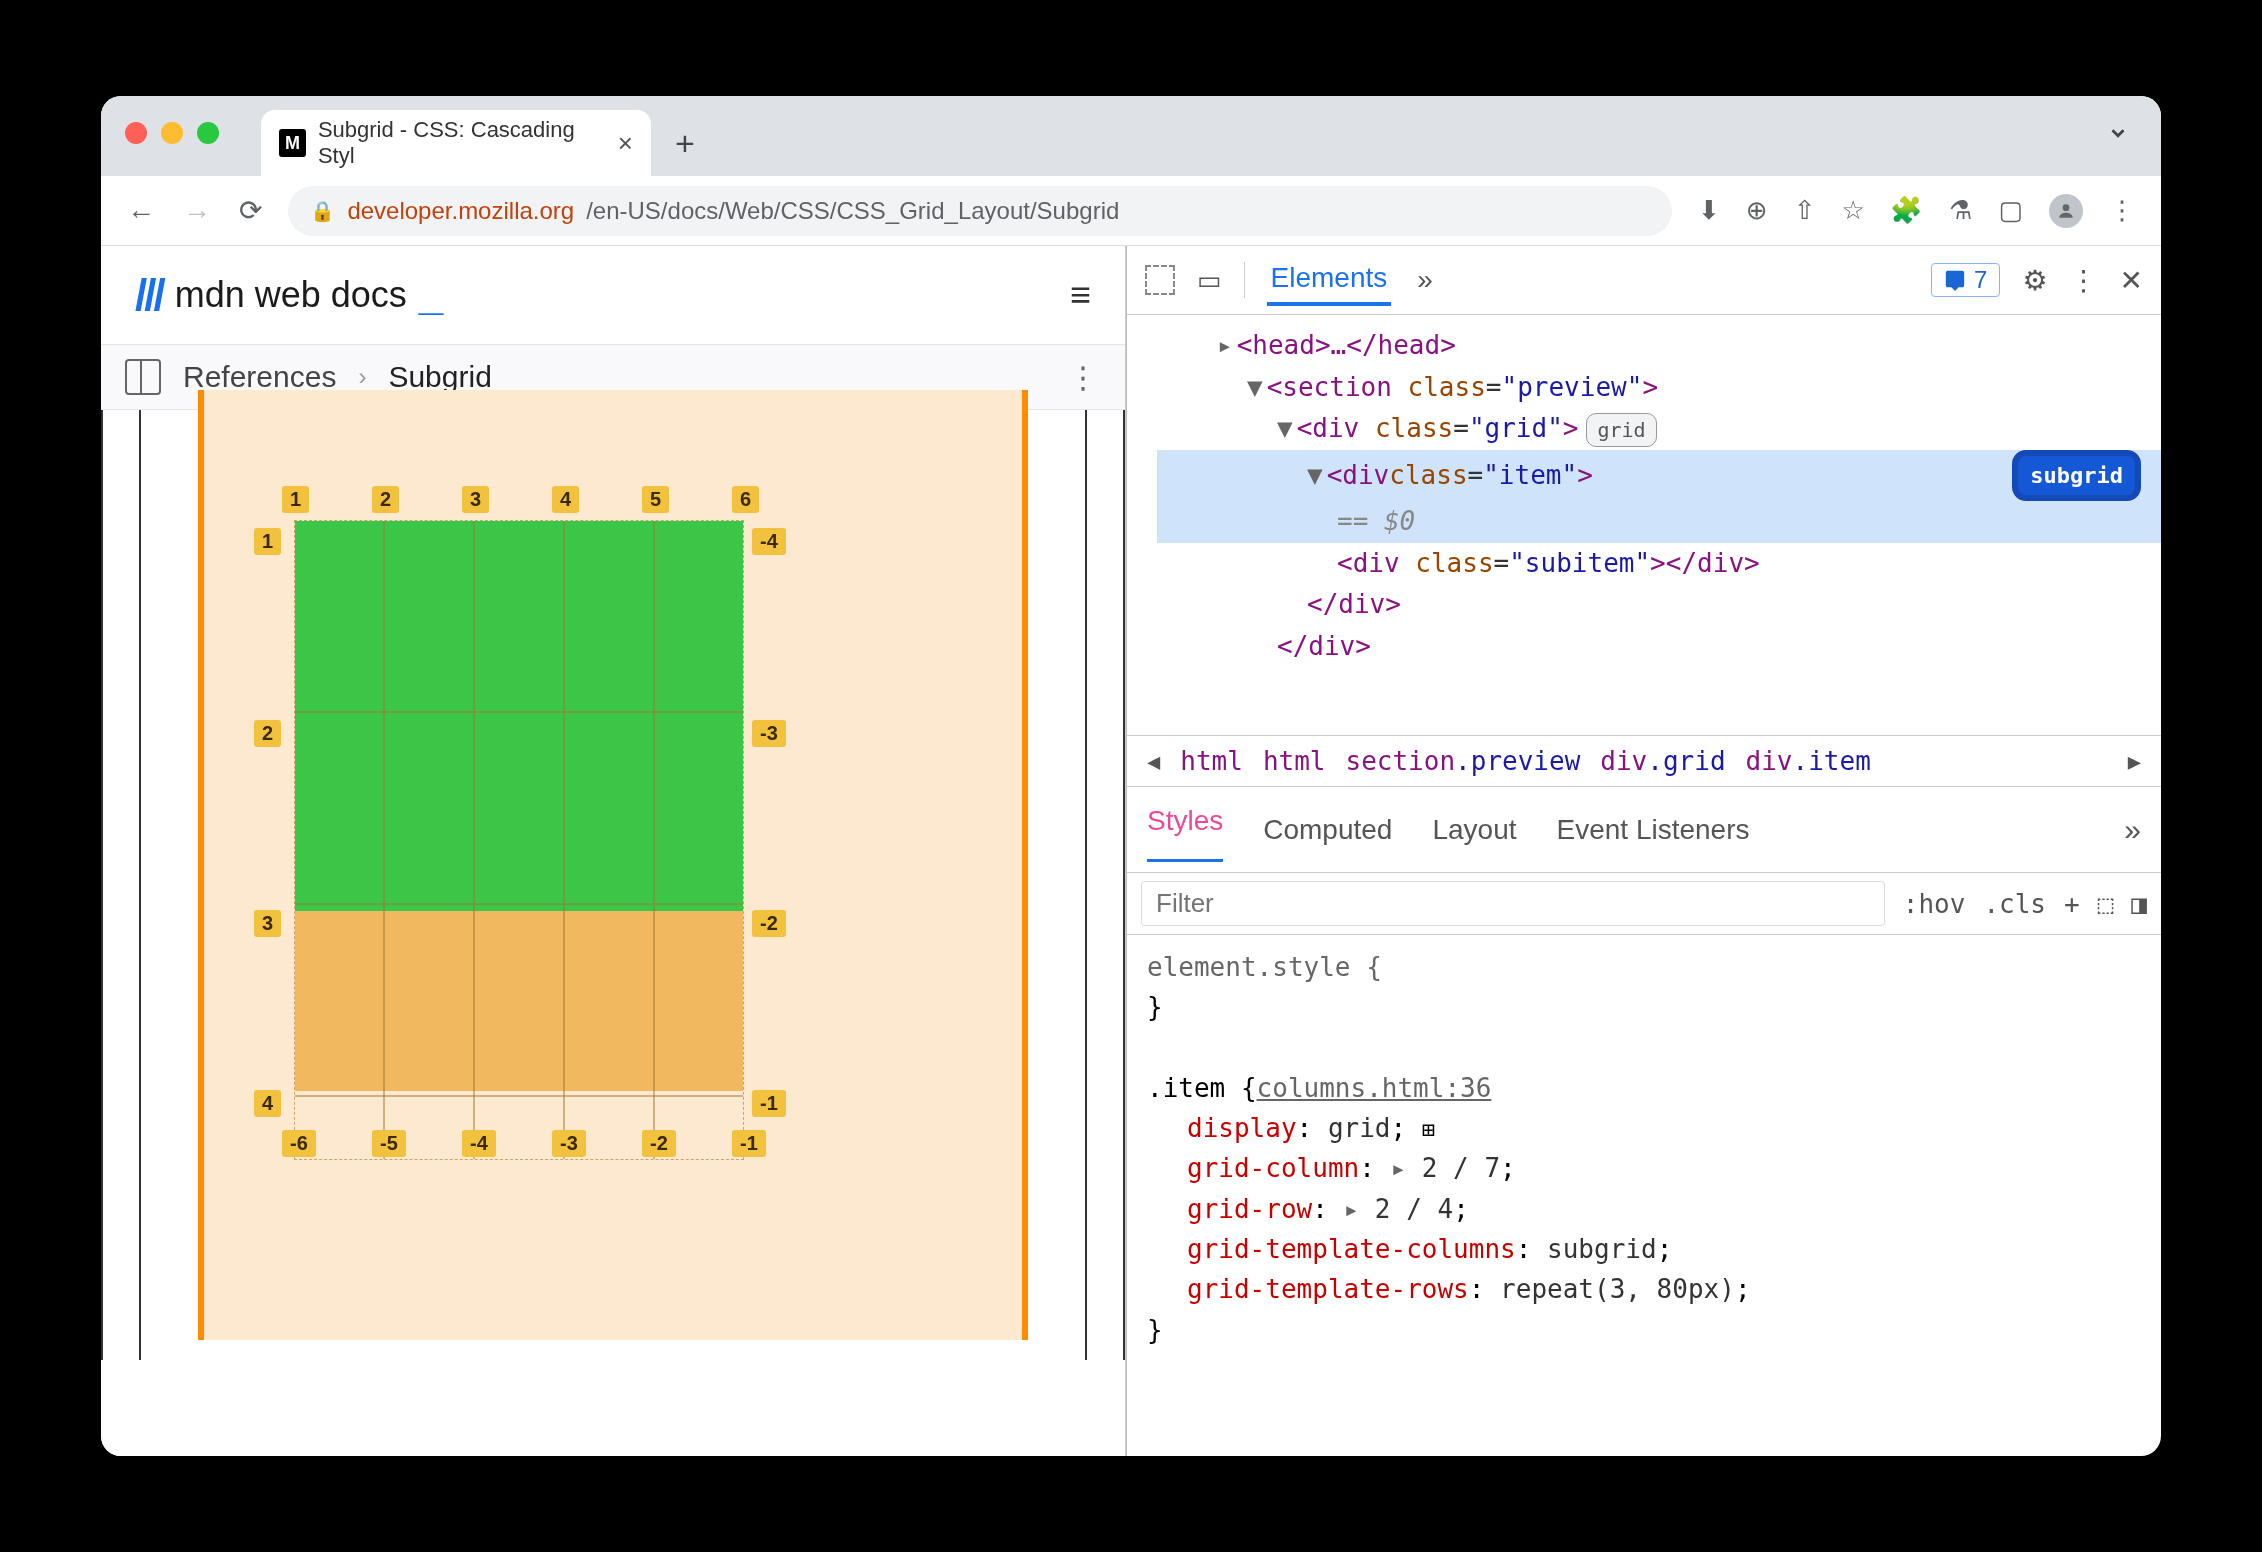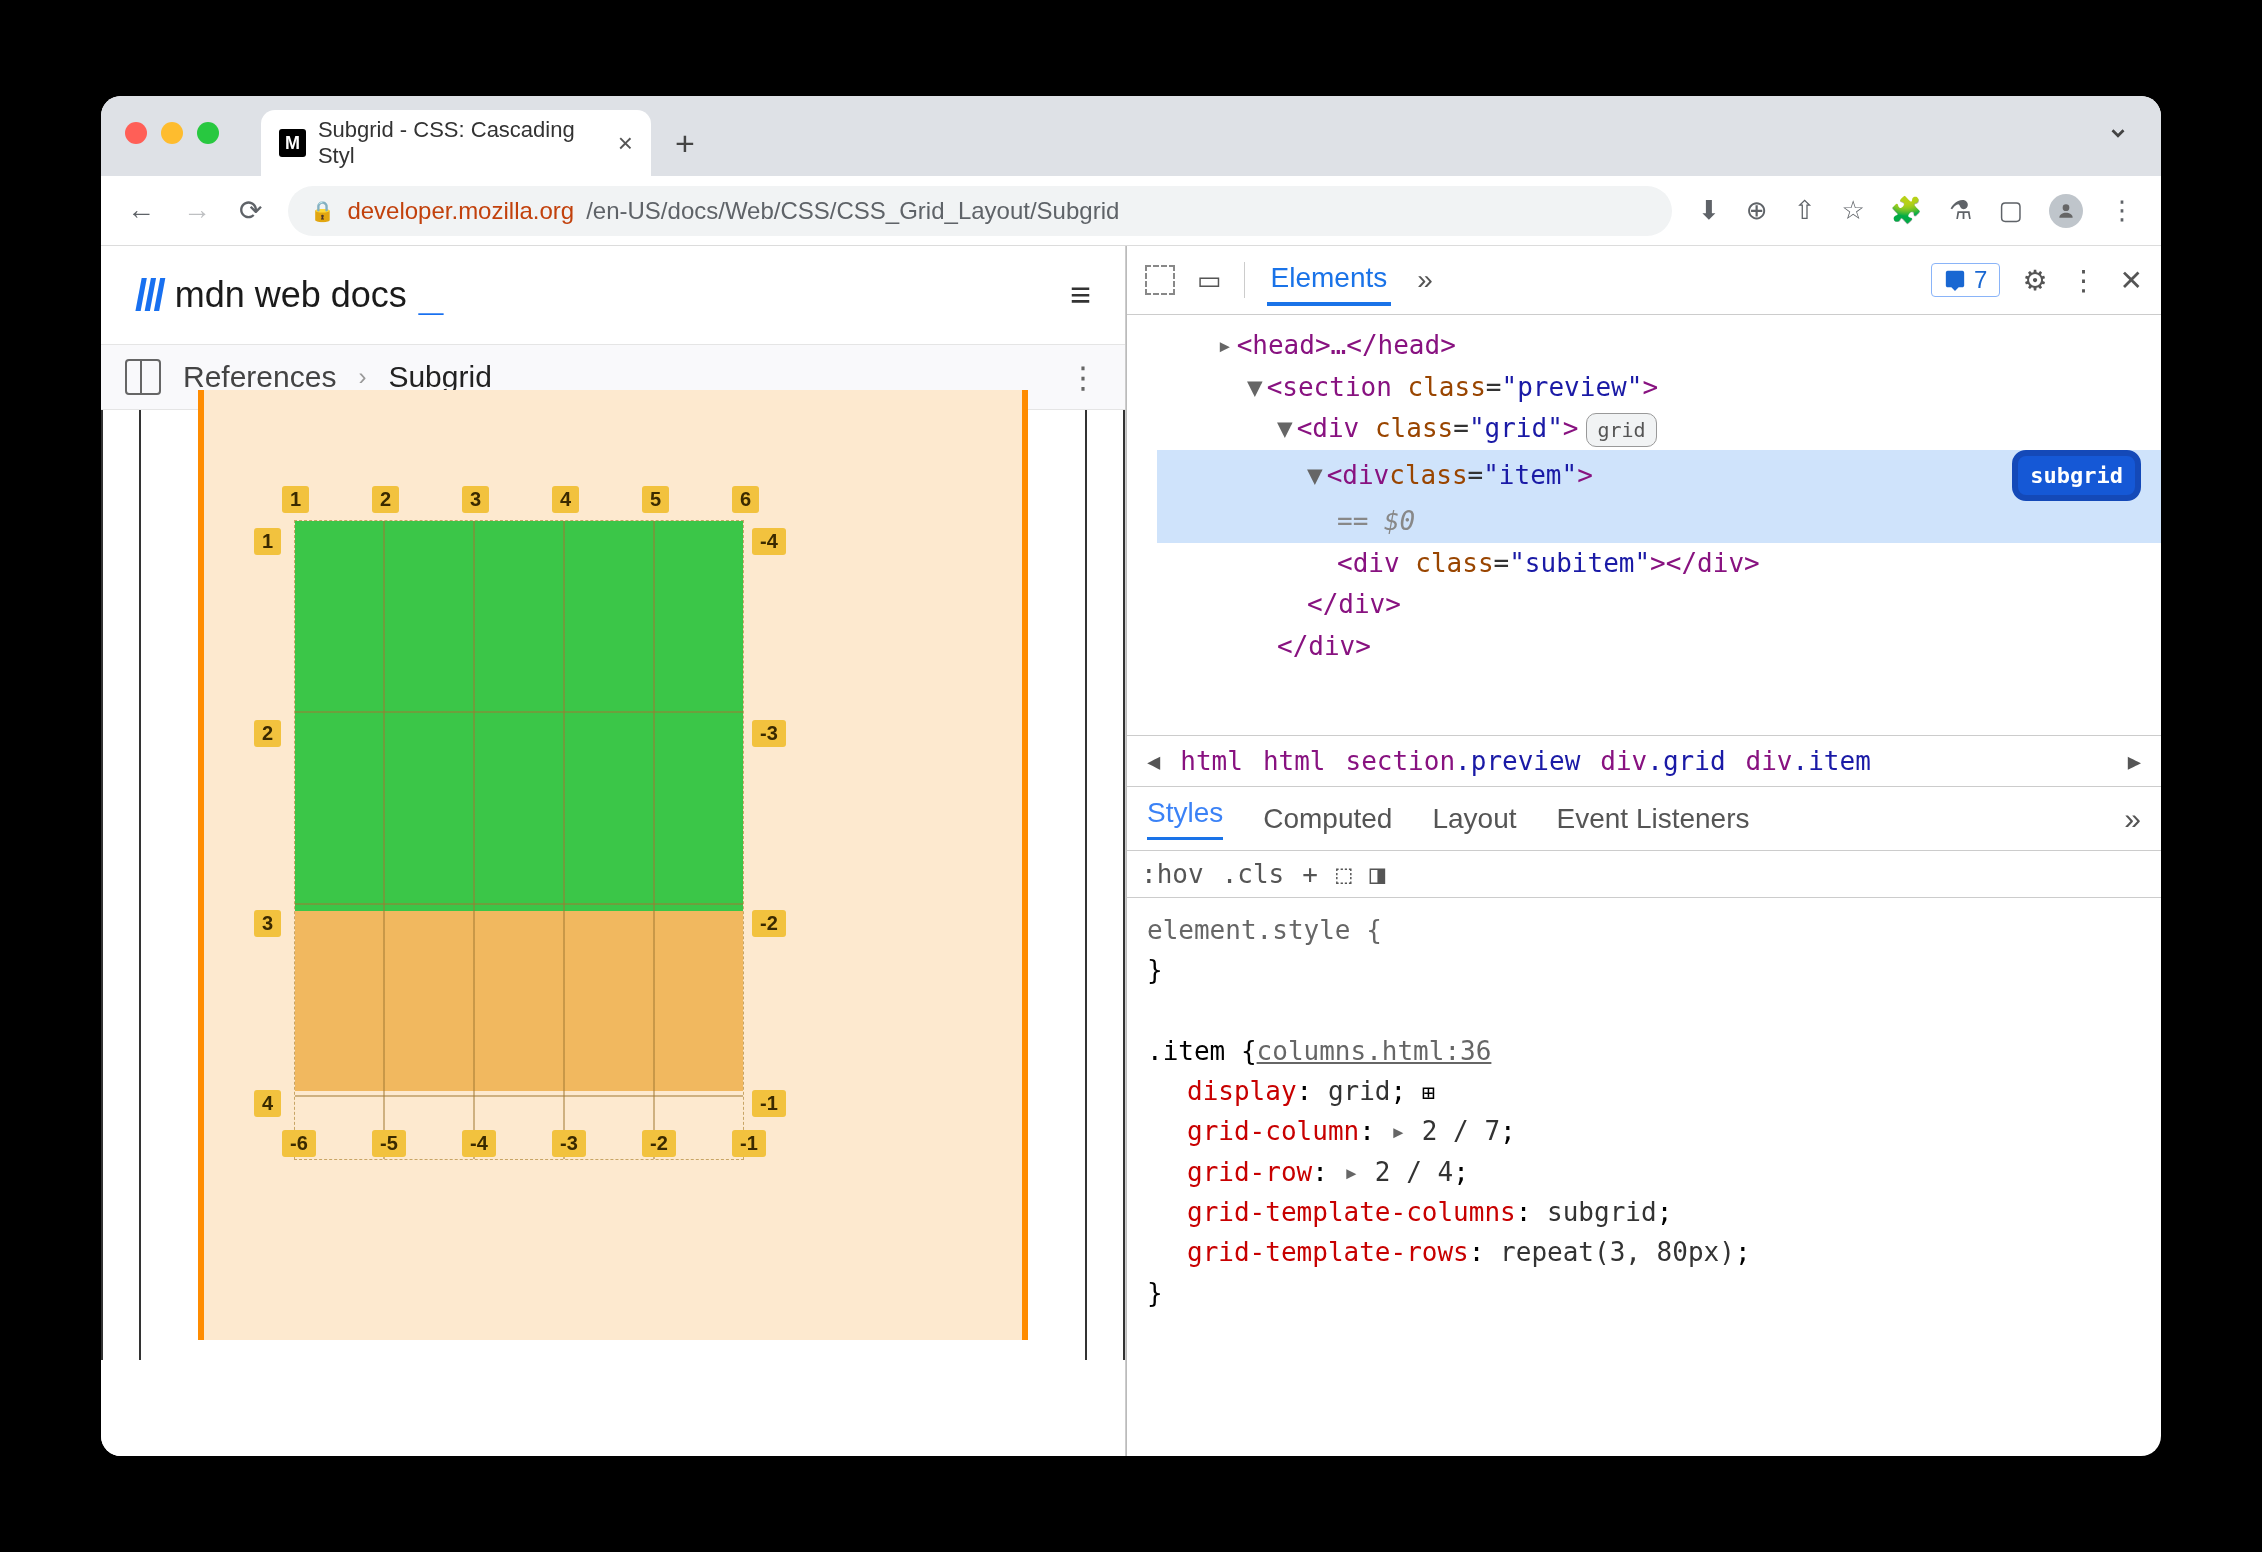--- a/index.html
+++ b/index.html
@@ -77,21 +77,21 @@
 .indent-6 { padding-left: 180px; }
 .line.selected { background: #cfe3fb; display: flex; align-items: center; }
 .badge { display: inline-block; border: 1px solid #999; border-radius: 10px; padding: 0 10px; font-size: 20px; color: #555; margin-left: 8px; background: #f1f3f4; }
 .badge.highlighted { background: #1558d6; color: #fff; border: 6px solid #1449b8; border-radius: 14px; padding: 2px 12px; font-size: 22px; font-weight: 600; margin-left: auto; margin-right: 20px; }
 .dollar { color: #888; font-style: italic; }
 .crumbs2 { display: flex; align-items: center; gap: 20px; padding: 10px 20px; border-top: 1px solid #ccc; border-bottom: 1px solid #ccc; font-size: 26px; color: #333; }
 .crumbs2 .cr { color: #881280; }
 .crumbs2 .cls { color: #1a1aa6; }
 .crumbs2 .tri { color: #555; font-size: 22px; }
 .sub-tabs { display: flex; align-items: center; gap: 40px; padding: 10px 20px; border-bottom: 1px solid #ccc; font-size: 28px; color: #555; font-family: -apple-system, sans-serif; }
-.sub-tabs .st.active { color: #3b82f6; border-bottom: 3px solid #1a73e8; padding-bottom: 8px; }
+.sub-tabs .st.active { color: #ec4899; border-bottom: 3px solid #1a73e8; padding-bottom: 22px; margin-top: 8px; }
 .sub-tabs .more { margin-left: auto; font-size: 30px; }
 .filter-row { display: flex; align-items: center; gap: 18px; padding: 8px 14px; border-bottom: 1px solid #ccc; font-size: 26px; }
 .filter-input { flex: 1; border: 1px solid #ddd; padding: 6px 14px; font-size: 26px; color: #888; border-radius: 4px; }
 .filter-row .fi { color: #555; font-size: 26px; }
 .styles-body { flex: 1; padding: 12px 20px; font-size: 26px; line-height: 1.55; overflow: auto; }
 .styles-body .sel { color: #666; }
 .styles-body .rule-head { display: flex; justify-content: flex-start; }
 .styles-body .src { color: #666; text-decoration: underline; }
 .styles-body .prop { color: #c80000; margin-left: 40px; }
 .styles-body .val { color: #333; }
@@ -255,20 +255,21 @@
 
       <div class="sub-tabs">
         <span class="st active">Styles</span>
         <span class="st">Computed</span>
         <span class="st">Layout</span>
         <span class="st">Event Listeners</span>
         <span class="more">»</span>
       </div>
 
       <div class="filter-row">
+        <input class="filter-input" placeholder="Filter" style="">
         <span class="fi">:hov</span>
         <span class="fi">.cls</span>
         <span class="fi">+</span>
         <span class="fi">⬚</span>
         <span class="fi">◨</span>
       </div>
 
       <div class="styles-body">
         <div class="sel">element.style {</div>
         <div>}</div>

